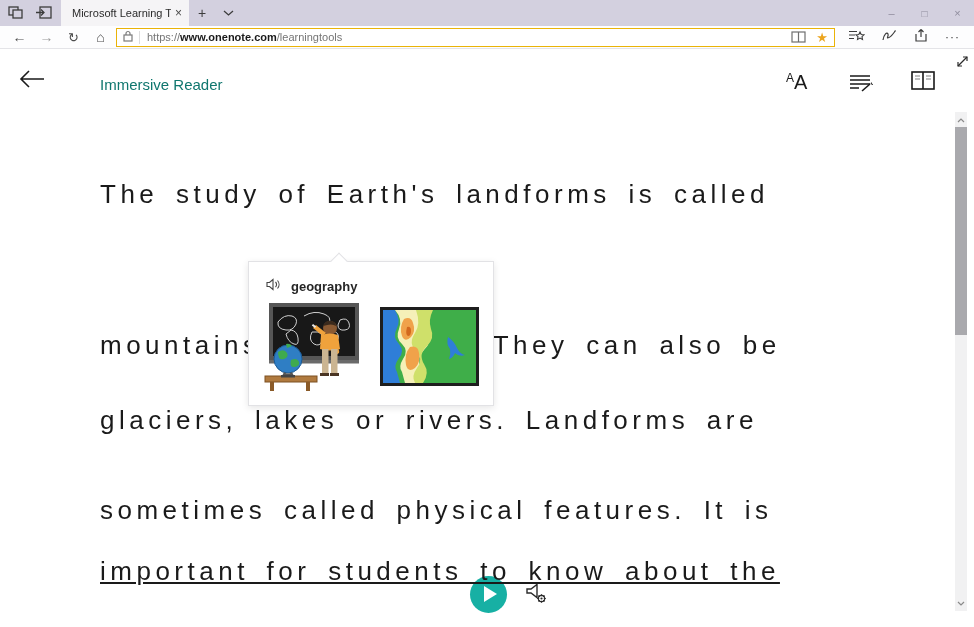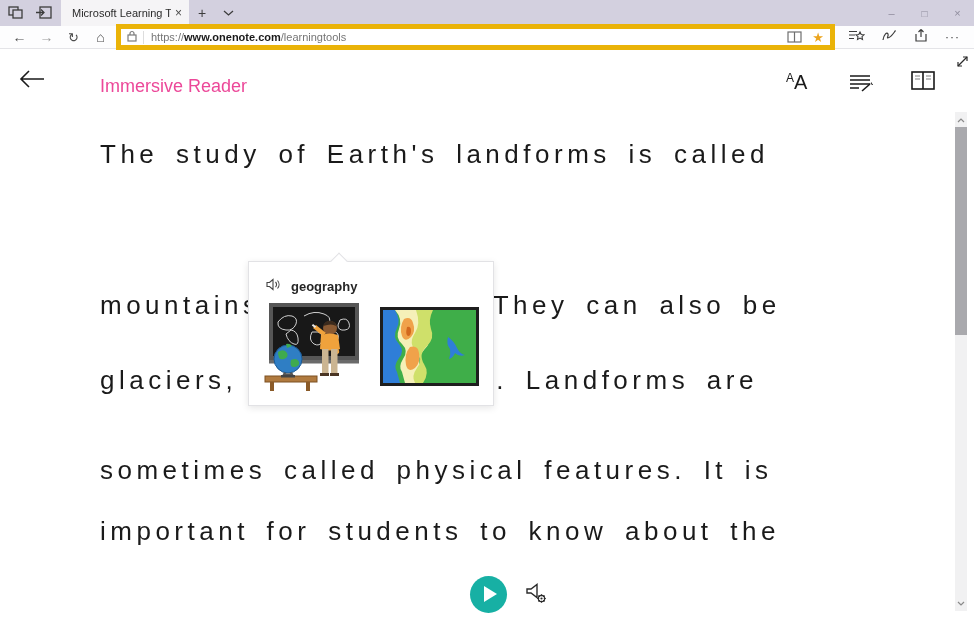--- a/index.html
+++ b/index.html
@@ -17,43 +17,43 @@
   .newtab { width:26px; display:flex; align-items:center; justify-content:center; color:#3c3c3c; font-size:14px; }
   .tabs-chevron { width:26px; display:flex; align-items:center; justify-content:center; }
   .win-controls { position:absolute; right:0; top:0; height:26px; display:flex; }
   .win-btn { width:33px; height:26px; display:flex; align-items:center; justify-content:center; color:#8f8c9d; font-size:11px; }
   .win-btn.max { font-size:10px; }
 
   
   .toolbar { position:absolute; top:26px; left:0; right:0; height:23px; background:#fdfdfe; border-bottom:1px solid #e4e4e8; display:flex; align-items:center; padding:0 6px; }
   .nav-btn { width:27px; text-align:center; color:#4c4c4c; font-size:14px; line-height:1; }
   .nav-btn.refresh { font-size:13px; }
-  .addressbar { flex:1; height:19px; margin:0 9px 0 2px; background:#fff; border:5px solid #eab308; display:flex; align-items:center; padding:8px 6px; }
+  .addressbar { flex:1; height:19px; margin:0 9px 0 2px; background:#fff; border:1px solid #eab308; display:flex; align-items:center; padding:8px 6px; }
   .addr-divider { width:1px; height:13px; background:#ddd; margin:0 7px 0 6px; }
   .url { font-size:11px; color:#757575; white-space:nowrap; }
   .url b { color:#1a1a1a; font-weight:bold; }
   .addr-spacer { flex:1; }
   .addr-icon { margin-left:10px; display:flex; align-items:center; }
   .star-fav { color:#eca51f; font-size:13px; line-height:1; }
   .tb-right { display:flex; align-items:center; gap:16px; padding:0 8px 0 4px; }
   .tb-right .ellipsis { color:#3c3c3c; font-size:12px; letter-spacing:1px; }
 
   
   .reader-back { position:absolute; left:18px; top:68px; }
-  .reader-title { position:absolute; left:100px; top:76px; font-size:18px; color:#ec4899; }
+  .reader-title { position:absolute; left:100px; top:76px; font-size:15px; color:#0f766e; }
   .icon-textopts { position:absolute; left:786px; top:71px; color:#1a1a1a; }
   .icon-textopts .a-sm { font-size:12px; vertical-align:7px; }
   .icon-textopts .a-lg { font-size:20px; }
   .icon-grammar { position:absolute; left:849px; top:74px; }
   .icon-bookprefs { position:absolute; left:911px; top:71px; }
   .expand-btn { position:absolute; left:955px; top:54px; }
 
   
-  .read-line { position:absolute; left:100px; font-size:26px; letter-spacing:4.5px; word-spacing:6px; color:#1a1a1a; white-space:nowrap; z-index:1; }
-  .l1{top:139px;} .l2{top:214px;} .l3{top:290px;} .l4{top:365px;} .l5{top:455px;} .l6{top:516px;}
+  .read-line { position:absolute; left:100px; font-size:26px; letter-spacing:4.5px; word-spacing:6px; color:#1a1a1a; white-space:nowrap; z-index:1;margin-top:40px; }
+  .l1{top:139px;} .l2{top:214px;} .l3{top:290px;} .l4{top:365px;} .l5{top:455px;} .l6{top:516px;text-decoration:underline;}
   .selected-word { border:1px dotted #a8a8a8; background:#f8f8f8; padding:5px 9px; margin:0 2px 0 8px; }
 
   
   .popup { position:absolute; left:248px; top:261px; width:246px; height:145px; background:#fff; border:1px solid #e2e2e5; box-shadow:0 2px 7px rgba(0,0,0,.10); z-index:5; }
   .popup-caret { position:absolute; left:84px; top:-7px; width:12px; height:12px; background:#fff; border-left:1px solid #e2e2e5; border-top:1px solid #e2e2e5; transform:rotate(45deg); }
   .popup-header { position:absolute; left:17px; top:15px; display:flex; align-items:center; gap:10px; }
   .popup-word { font-size:13px; font-weight:bold; color:#262626; }
   .img-teacher { position:absolute; left:15px; top:40px; }
   .img-map { position:absolute; left:131px; top:45px; }
 

